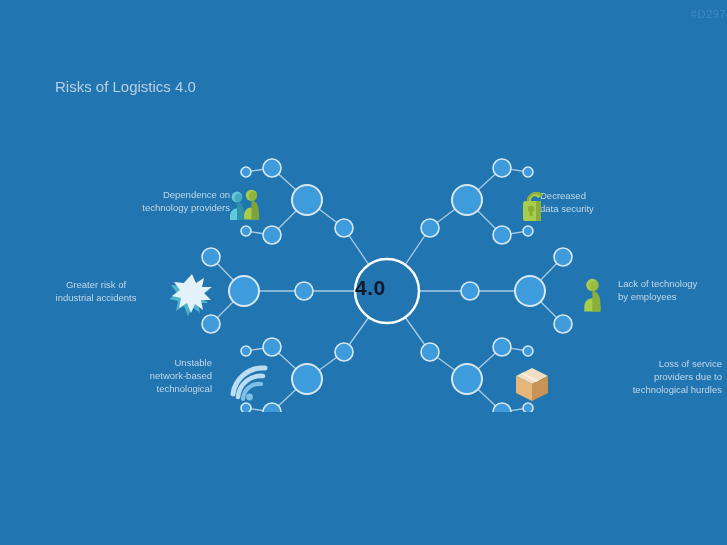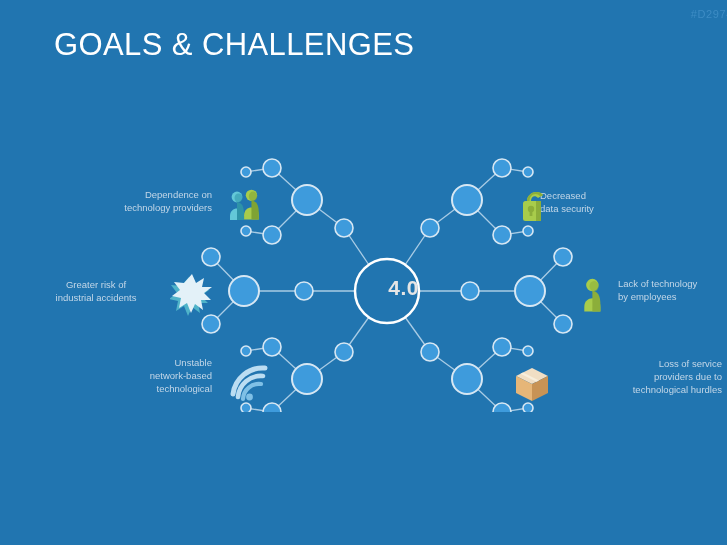--- a/index.html
+++ b/index.html
@@ -70,36 +70,36 @@
   .label-right { text-align: left; }
   .label-left  { text-align: right; }
   .icon-box {
     position: absolute;
   }
   .hub-text {
     position: absolute;
     left: 331px;
     top: 276px;
     width: 64px;
-    text-align: right;
+    text-align: left;
     font-size: 21px;
     font-weight: 700;
-    color: #e5e5e5;
+    color: #0f172a;
     font-family: "Liberation Sans", sans-serif;
     letter-spacing: 0.5px;
   }
 </style>
 </head>
 <body>
 
 <div id="slide">
 
   <div id="slide-id">#D2974</div>
 
-  <div id="page-title">GOALS &amp; CHALLENGES</div>
+  <div id="page-subtitle">Risks of Logistics 4.0</div>
 
   <svg id="diagram" viewBox="0 0 727 545" xmlns="http://www.w3.org/2000/svg">
     <g id="edges-layer">
         <line x1="283" y1="200" x2="248" y2="168" stroke="#A9CCE5" stroke-width="1.3"></line>
         <line x1="248" y1="168" x2="222" y2="172" stroke="#A9CCE5" stroke-width="1.3"></line>
         <line x1="283" y1="200" x2="248" y2="235" stroke="#A9CCE5" stroke-width="1.3"></line>
         <line x1="248" y1="235" x2="222" y2="231" stroke="#A9CCE5" stroke-width="1.3"></line>
         <line x1="283" y1="200" x2="320" y2="228" stroke="#A9CCE5" stroke-width="1.3"></line>
         <line x1="320" y1="228" x2="345" y2="265" stroke="#A9CCE5" stroke-width="1.3"></line>
         <line x1="220" y1="291" x2="187" y2="257" stroke="#A9CCE5" stroke-width="1.3"></line>
@@ -162,21 +162,21 @@
         <circle cx="478" cy="412" r="9" fill="#3E9BDC" stroke="#D7E7F3" stroke-width="1.6"></circle>
         <circle cx="504" cy="408" r="5" fill="#3E9BDC" stroke="#D7E7F3" stroke-width="1.6"></circle>
         <circle cx="406" cy="352" r="9" fill="#3E9BDC" stroke="#D7E7F3" stroke-width="1.6"></circle>
       </g>
     <circle id="hub-ring" cx="363" cy="291" r="32" fill="none" stroke="#FFFFFF" stroke-width="2.5"></circle>
   </svg>
 
   <div class="hub-text">4.0</div>
 
   <div id="labels-layer">
-      <div class="node-label label-left" style="left: 30px; top: 188px; width: 158px;">Dependence on
+      <div class="node-label label-left" style="left: 48px; top: 188px; width: 158px;">Dependence on
 technology providers</div>
       <div class="node-label label-left" style="left: 10px; top: 278px; width: 124px; text-align: center;">Greater risk of
 industrial accidents</div>
       <div class="node-label label-left" style="left: 70px; top: 356px; width: 118px;">Unstable
 network-based
 technological</div>
       <div class="node-label label-right" style="left: 516px; top: 189px; width: 150px;">Decreased
 data security</div>
       <div class="node-label label-right" style="left: 594px; top: 277px; width: 132px;">Lack of technology
 by employees</div>

